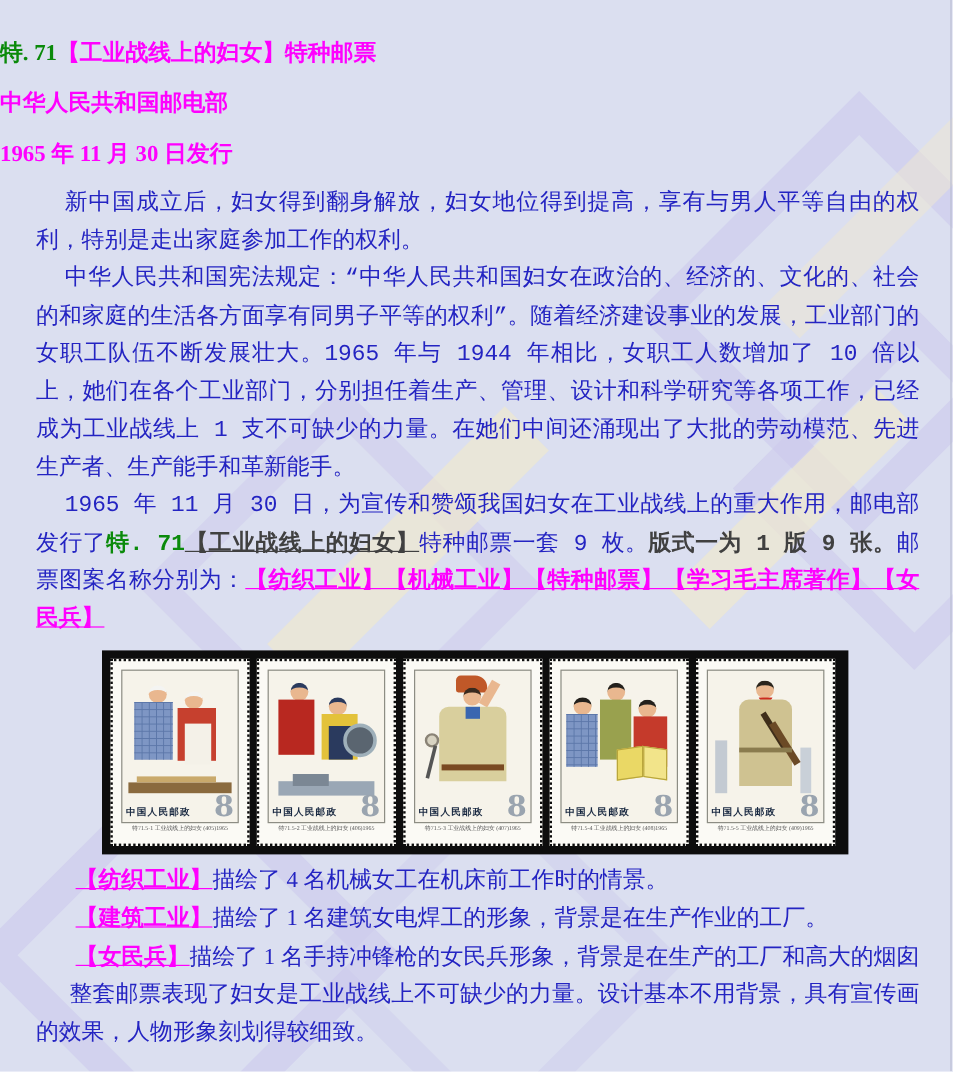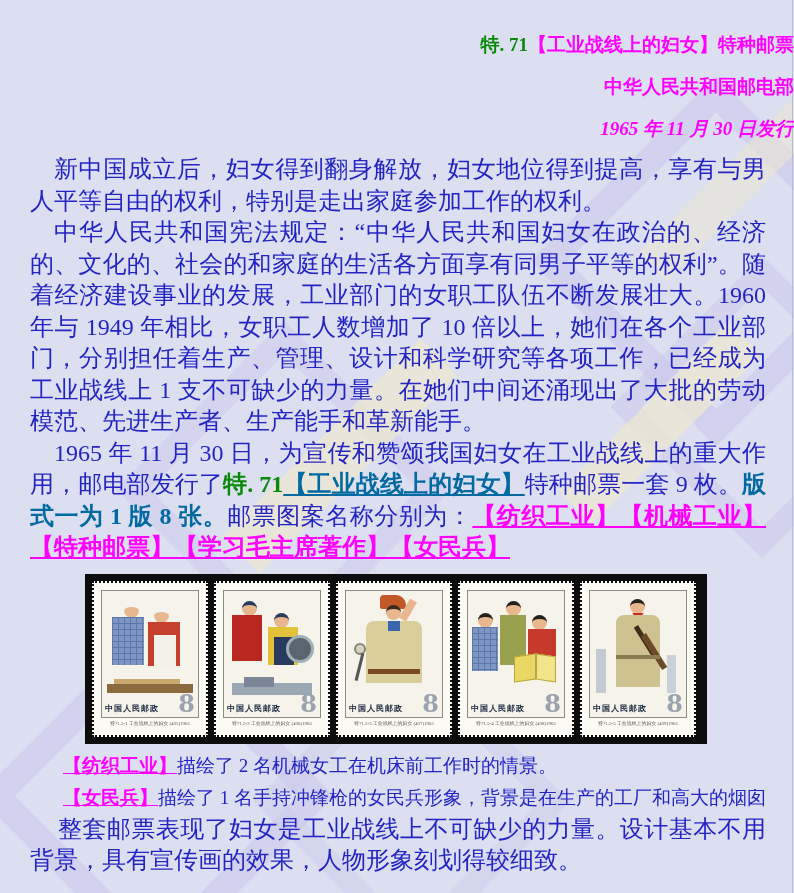--- a/index.html
+++ b/index.html
@@ -5,32 +5,32 @@
   html,body{margin:0;padding:0;}
   .page{position:relative;width:794px;height:893px;background:#dbdff0;overflow:hidden;
         font-family:"Liberation Serif","DejaVu Serif",serif;}
   
   .wm{position:absolute;pointer-events:none;z-index:0;}
   .wm-diamond{border-style:solid;border-color:#cbc7ec;background:transparent;transform:rotate(45deg);}
   .wm-bar{background:#efe8cf;transform:rotate(-45deg);}
   .edge-line{position:absolute;top:0;bottom:0;right:1px;width:1px;background:#b9bdd2;z-index:0;}
   
   .content{position:relative;z-index:1;}
-  .heading{margin:0;text-align:right;font-size:19px;font-weight:bold;line-height:22px;}
+  .heading{margin:0;text-align:left;font-size:19px;font-weight:bold;line-height:22px;}
   .h-title{padding-top:34px;}
-  .h-issuer{padding-top:20px;padding-left:44px;}
-  .h-date{padding-top:20px;font-style:italic;}
+  .h-issuer{padding-top:20px;}
+  .h-date{padding-top:20px;}
   .green{color:#0a8a0a;}
   .magenta{color:#ff00ff;}
-  .red{color:#0369a1;}
+  .red{color:#404040;}
   .bold{font-weight:bold;}
   .underline{text-decoration:underline;}
   .body-wrap{margin:14px 28px 0 30px;}
-  .para{margin:0;font-size:24px;line-height:31.5px;color:#2424c2;text-align:justify;
-        text-indent:24px;word-break:break-all;}
+  .para{margin:0;font-size:19px;line-height:31.5px;color:#2424c2;text-align:justify;
+        text-indent:24px;word-break:break-all;font-family:Liberation Mono, monospace;}
   .desc-line{margin:0;font-size:19px;line-height:32px;color:#2424c2;text-indent:33px;
         white-space:nowrap;overflow:hidden;}
   .closing{text-indent:28px;}
   
   .strip{margin:10px 0 6px 55px;width:622px;height:170px;background:#0d0d0d;
          display:flex;gap:6px;padding:7px;box-sizing:border-box;}
   .stamp{width:116px;height:156px;background:#fbfaf5;border:2px dotted #0d0d0d;
          box-sizing:border-box;padding:7px 7px 1px;flex:0 0 auto;}
   .pic{position:relative;height:128px;background:#f6f3ea;border:1px solid #8d8d84;
        box-sizing:border-box;overflow:hidden;}
@@ -61,22 +61,22 @@
   <div class="edge-line"></div>
 
   <div class="content">
 
     <h1 class="heading h-title"><span class="green bold">特. 71</span><span class="magenta bold">【工业战线上的妇女】特种邮票</span></h1>
     <h2 class="heading h-issuer magenta">中华人民共和国邮电部</h2>
     <h2 class="heading h-date magenta">1965 年 11 月 30 日发行</h2>
 
     <div class="body-wrap">
       <p class="para">新中国成立后，妇女得到翻身解放，妇女地位得到提高，享有与男人平等自由的权利，特别是走出家庭参加工作的权利。</p>
-      <p class="para">中华人民共和国宪法规定：“中华人民共和国妇女在政治的、经济的、文化的、社会的和家庭的生活各方面享有同男子平等的权利”。随着经济建设事业的发展，工业部门的女职工队伍不断发展壮大。1960 年与 1949 年相比，女职工人数增加了 10 倍以上，她们在各个工业部门，分别担任着生产、管理、设计和科学研究等各项工作，已经成为工业战线上 1 支不可缺少的力量。在她们中间还涌现出了大批的劳动模范、先进生产者、生产能手和革新能手。</p>
-      <p class="para"><span>1965 年 11 月 30 日，为宣传和赞颂我国妇女在工业战线上的重大作用，邮电部发行了</span><span class="green bold">特. 71</span><span class="red bold underline">【工业战线上的妇女】</span><span>特种邮票一套 9 枚。</span><span class="red bold">版式一为 1 版 8 张。</span><span>邮票图案名称分别为：</span><span class="magenta bold underline">【纺织工业】【机械工业】【特种邮票】【学习毛主席著作】【女民兵】</span></p>
+      <p class="para">中华人民共和国宪法规定：“中华人民共和国妇女在政治的、经济的、文化的、社会的和家庭的生活各方面享有同男子平等的权利”。随着经济建设事业的发展，工业部门的女职工队伍不断发展壮大。1965 年与 1944 年相比，女职工人数增加了 10 倍以上，她们在各个工业部门，分别担任着生产、管理、设计和科学研究等各项工作，已经成为工业战线上 1 支不可缺少的力量。在她们中间还涌现出了大批的劳动模范、先进生产者、生产能手和革新能手。</p>
+      <p class="para"><span>1965 年 11 月 30 日，为宣传和赞颂我国妇女在工业战线上的重大作用，邮电部发行了</span><span class="green bold">特. 71</span><span class="red bold underline">【工业战线上的妇女】</span><span>特种邮票一套 9 枚。</span><span class="red bold">版式一为 1 版 9 张。</span><span>邮票图案名称分别为：</span><span class="magenta bold underline">【纺织工业】【机械工业】【特种邮票】【学习毛主席著作】【女民兵】</span></p>
 
       <div class="strip">
 
         <div class="stamp">
           <div class="pic">
             <div class="h scarf" style="left:22px;top:12px;"></div>
             <div class="h scarf" style="left:52px;top:17px;"></div>
             <div class="b" style="left:10px;top:26px;width:32px;height:48px;background:#7e96c4;background-image:linear-gradient(#5b76a8 1px,transparent 1px),linear-gradient(90deg,#5b76a8 1px,transparent 1px);background-size:6px 6px;"></div>
             <div class="b" style="left:46px;top:31px;width:32px;height:44px;background:#c6402e;"></div>
             <div class="b" style="left:52px;top:44px;width:22px;height:34px;background:#f4f1e8;"></div>
@@ -147,19 +147,20 @@
             <div class="m" style="left:56px;top:42px;width:40px;height:6px;background:#6b4a26;transform:rotate(58deg);transform-origin:left top;"></div>
             <div class="b" style="left:26px;top:64px;width:44px;height:4px;background:#8a7b4e;"></div>
             <span class="country">中国人民邮政</span>
             <span class="denom">8</span>
           </div>
           <div class="cap">特71.5-5 工业战线上的妇女 (409)1965</div>
         </div>
 
       </div>
 
-      <p class="desc-line"><span class="magenta bold underline">【纺织工业】</span><span>描绘了 2 名机械女工在机床前工作时的情景。</span></p>
+      <p class="desc-line"><span class="magenta bold underline">【纺织工业】</span><span>描绘了 4 名机械女工在机床前工作时的情景。</span></p>
+      <p class="desc-line"><span class="magenta bold underline">【建筑工业】</span><span>描绘了 1 名建筑女电焊工的形象，背景是在生产作业的工厂。</span></p>
       <p class="desc-line"><span class="magenta bold underline">【女民兵】</span><span>描绘了 1 名手持冲锋枪的女民兵形象，背景是在生产的工厂和高大的烟囱。</span></p>
 
       <p class="para closing">整套邮票表现了妇女是工业战线上不可缺少的力量。设计基本不用背景，具有宣传画的效果，人物形象刻划得较细致。</p>
     </div>
   </div>
 </div>
 
 </body></html>

